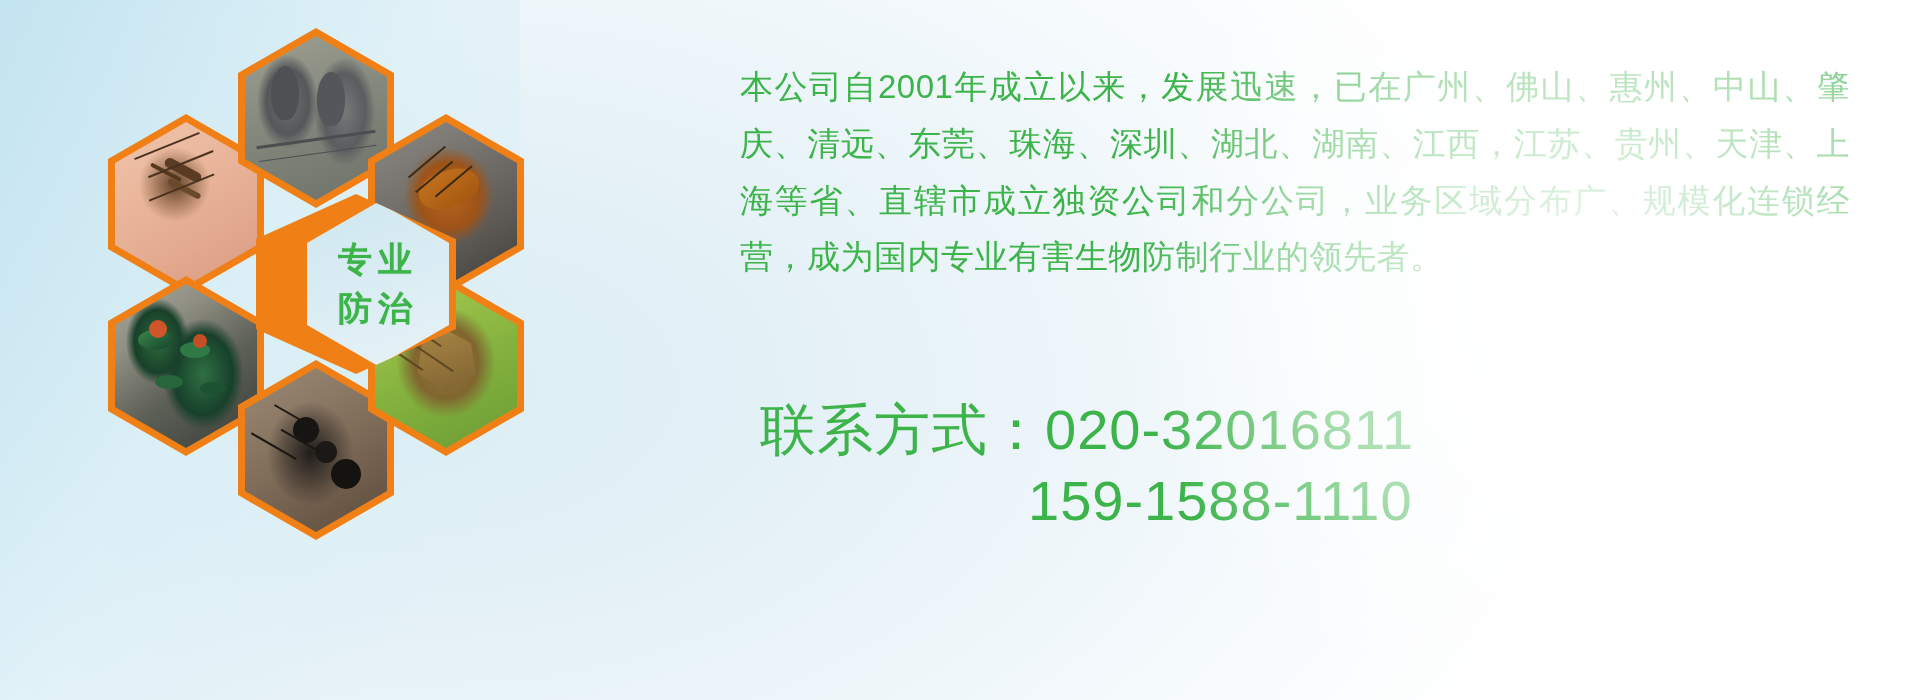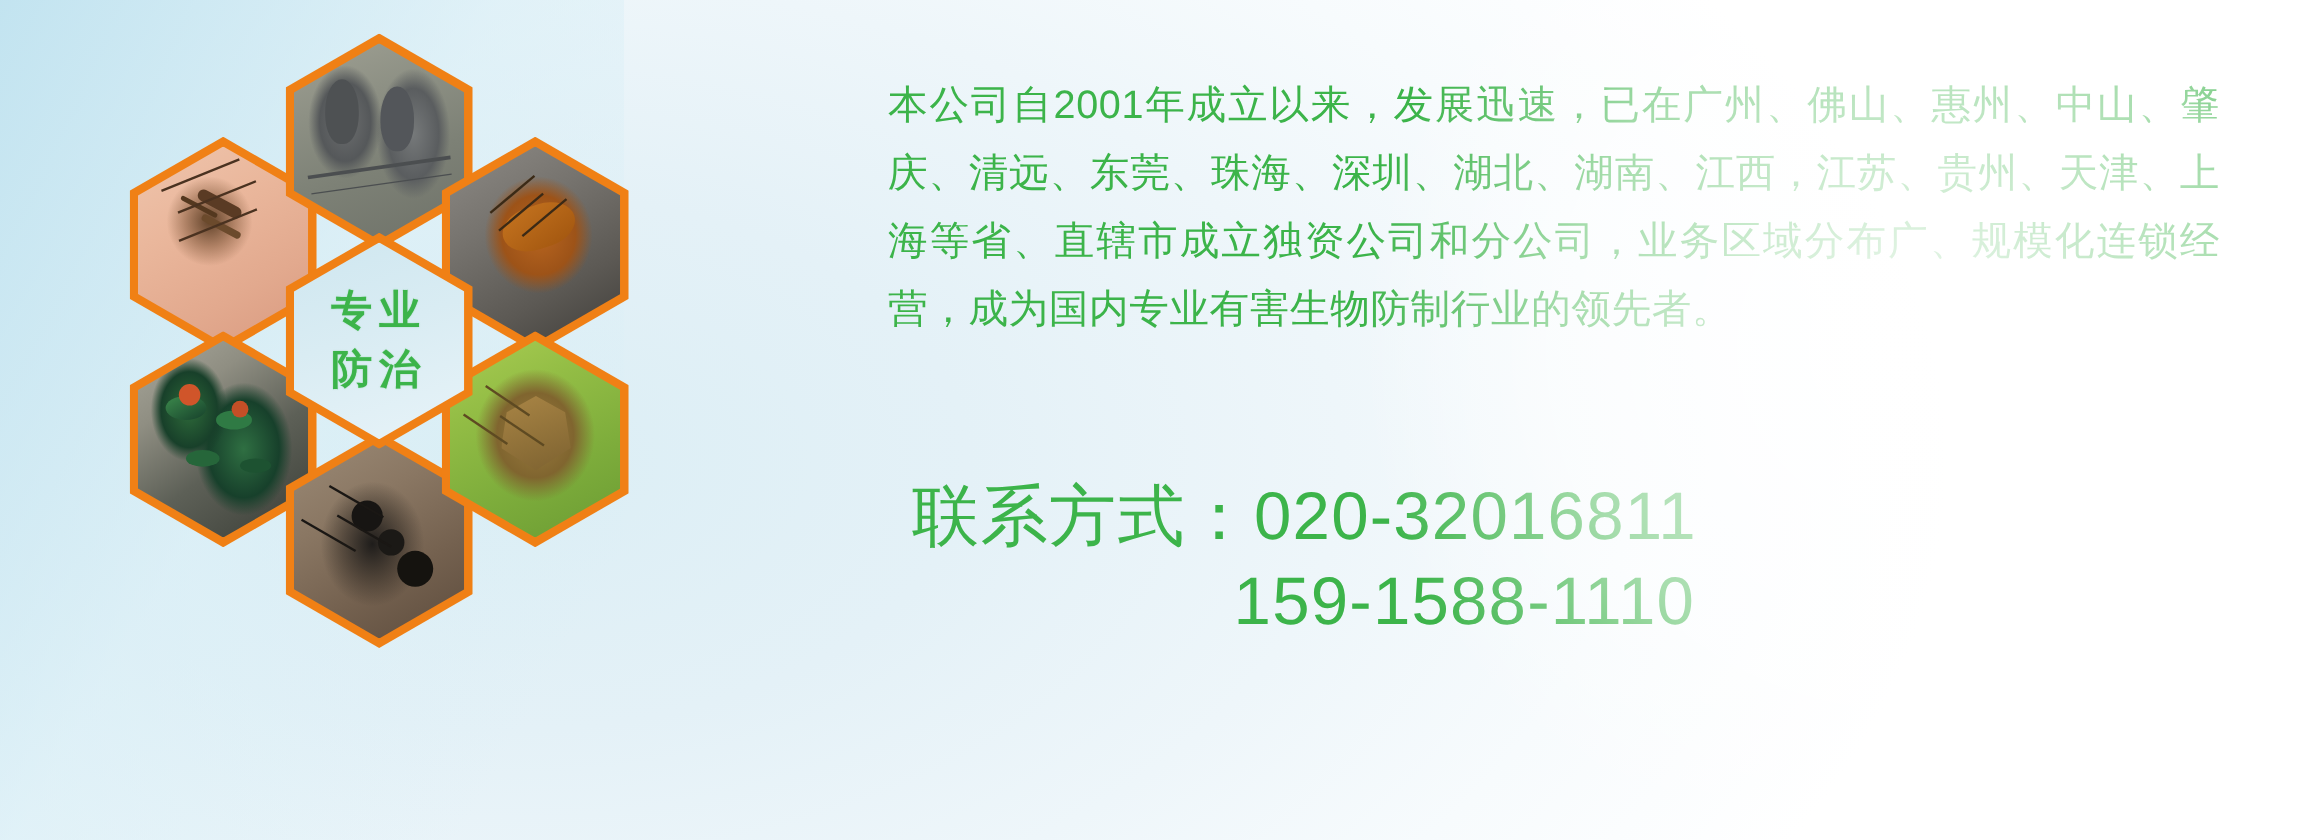--- a/index.html
+++ b/index.html
@@ -139,21 +139,21 @@
     text-shadow:0 0 1px rgba(60,180,74,.6);
   }
 
   
   .pos-mosquito {left:20px;  top:106px;}
   .pos-rats     {left:150px; top:20px;}
   .pos-roach    {left:280px; top:106px;}
   .pos-flies    {left:20px;  top:268px;}
   .pos-ant      {left:150px; top:352px;}
   .pos-stinkbug {left:280px; top:268px;}
-  .pos-center   {left:150px; top:186px;}
+  .pos-center   {left:168px; top:186px;padding-left:44px;}
 
   
   .content{position:absolute;left:740px;top:26px;width:1110px;}
   .intro{
     color:#3cb44a;font-size:33px;line-height:1.72;font-weight:500;
     letter-spacing:.5px;text-align:justify;
   }
   .contact{position:absolute;left:760px;top:395px;width:1080px;color:#3cb44a;}
   .contact-line{
     font-size:56px;font-weight:500;line-height:1.26;letter-spacing:1px;white-space:nowrap;

